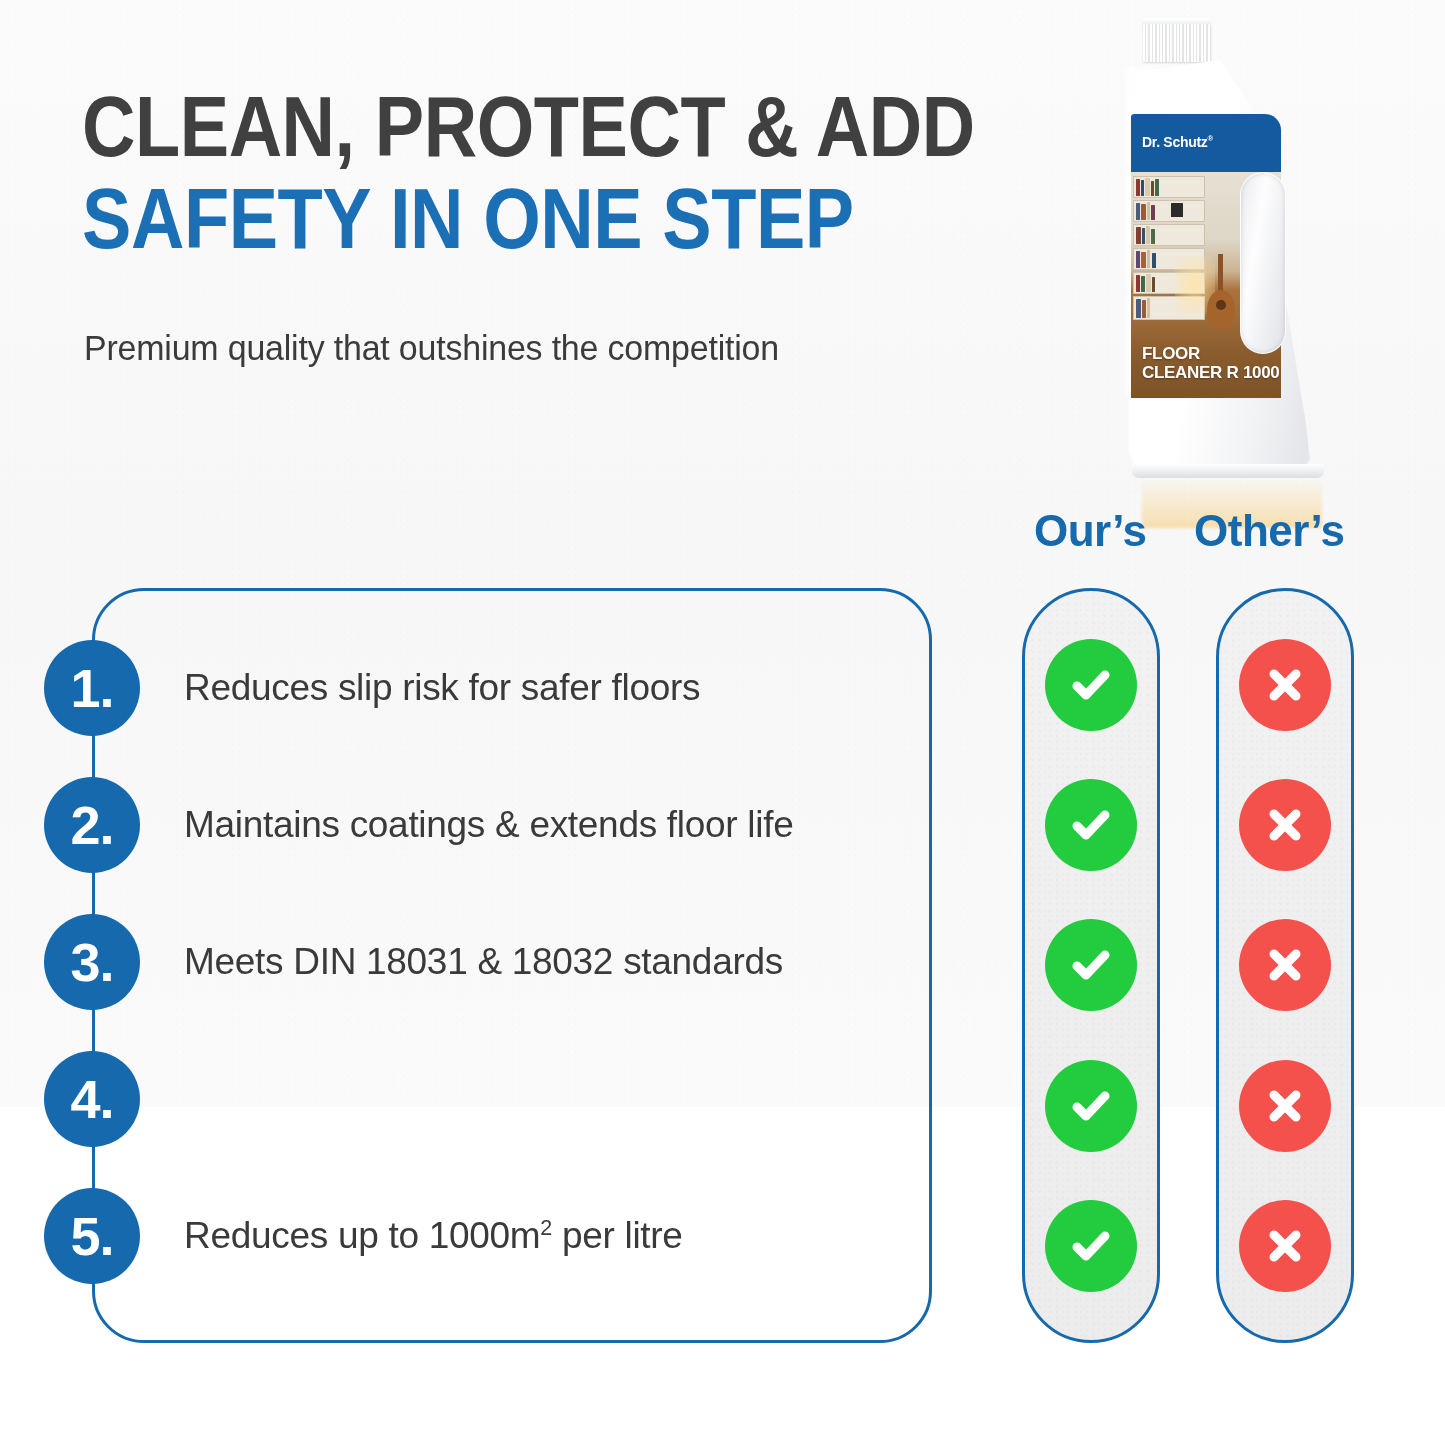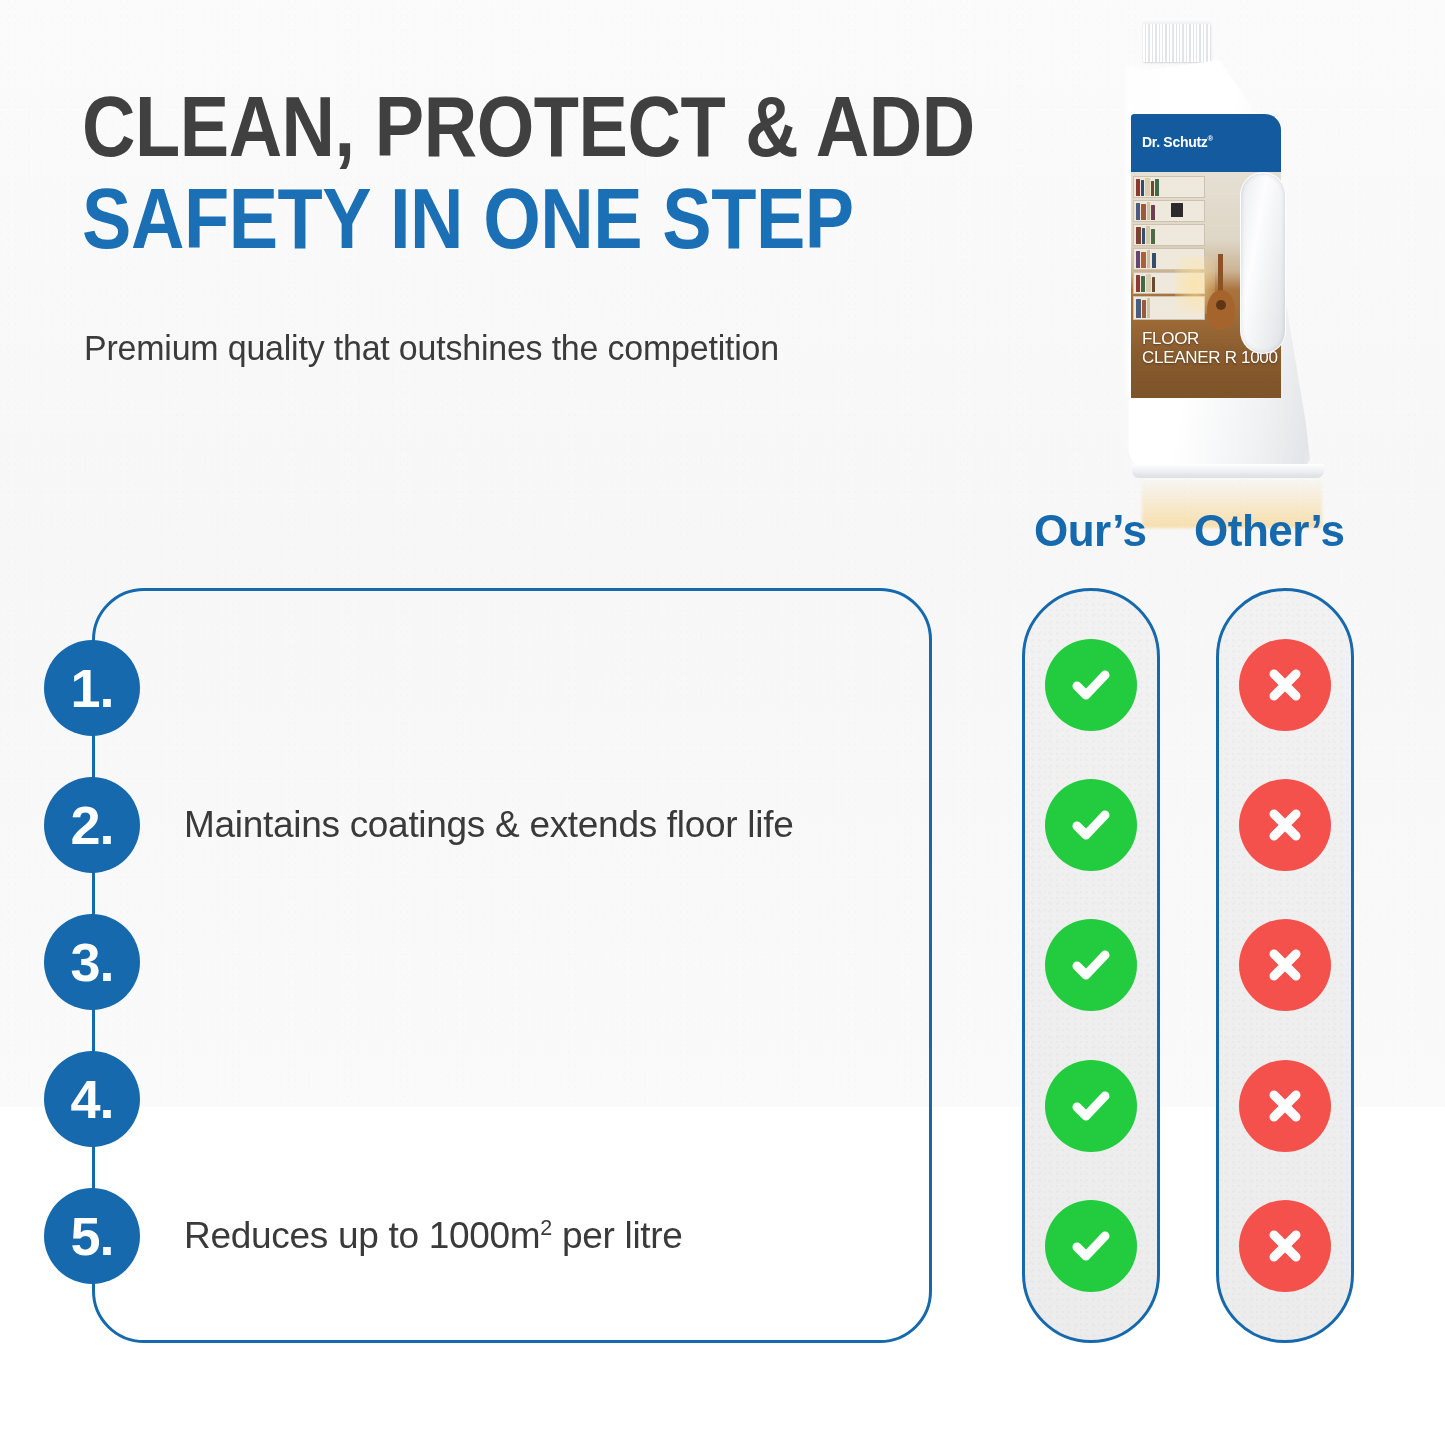--- a/index.html
+++ b/index.html
@@ -232,24 +232,24 @@
     position: absolute;
     left: 44px;
     top: 84px;
     width: 40px;
     height: 58px;
     background: radial-gradient(ellipse at center, rgba(255,226,160,0.75), rgba(255,226,160,0));
   }
   .prod-name {
     position: absolute;
     left: 11px;
-    top: 215px;
+    top: 230px;
     color: #ffffff;
     font-size: 17px;
-    font-weight: normal;
+    font-weight: bold;
     line-height: 1.12;
     letter-spacing: -0.3px;
     text-shadow: 0 1px 2px rgba(0,0,0,0.35);
   }
   .label-orange {
     position: absolute;
     left: 0;
     top: 284px;
     width: 150px;
     height: 71px;
@@ -364,29 +364,31 @@
     <div class="headline-line headline-2">SAFETY IN ONE STEP</div>
   </div>
   <div class="subhead">Premium quality that outshines the competition</div>
 
   <div class="feature-panel"></div>
 
   <div class="feature-list">
 
     <div class="feature-row" style="top:0px;">
       <div class="num-badge">1.</div>
+      <div class="feature-text">Reduces slip risk for safer floors</div>
     </div>
 
     <div class="feature-row" style="top:137px;">
       <div class="num-badge">2.</div>
       <div class="feature-text">Maintains coatings &amp; extends floor life</div>
     </div>
 
     <div class="feature-row" style="top:274px;">
       <div class="num-badge">3.</div>
+      <div class="feature-text">Meets DIN 18031 &amp; 18032 standards</div>
     </div>
 
     <div class="feature-row" style="top:411px;">
       <div class="num-badge">4.</div>
     </div>
 
     <div class="feature-row" style="top:548px;">
       <div class="num-badge">5.</div>
       <div class="feature-text">
         <span>Reduces up to 1000m</span><sup>2</sup><span> per litre</span>

